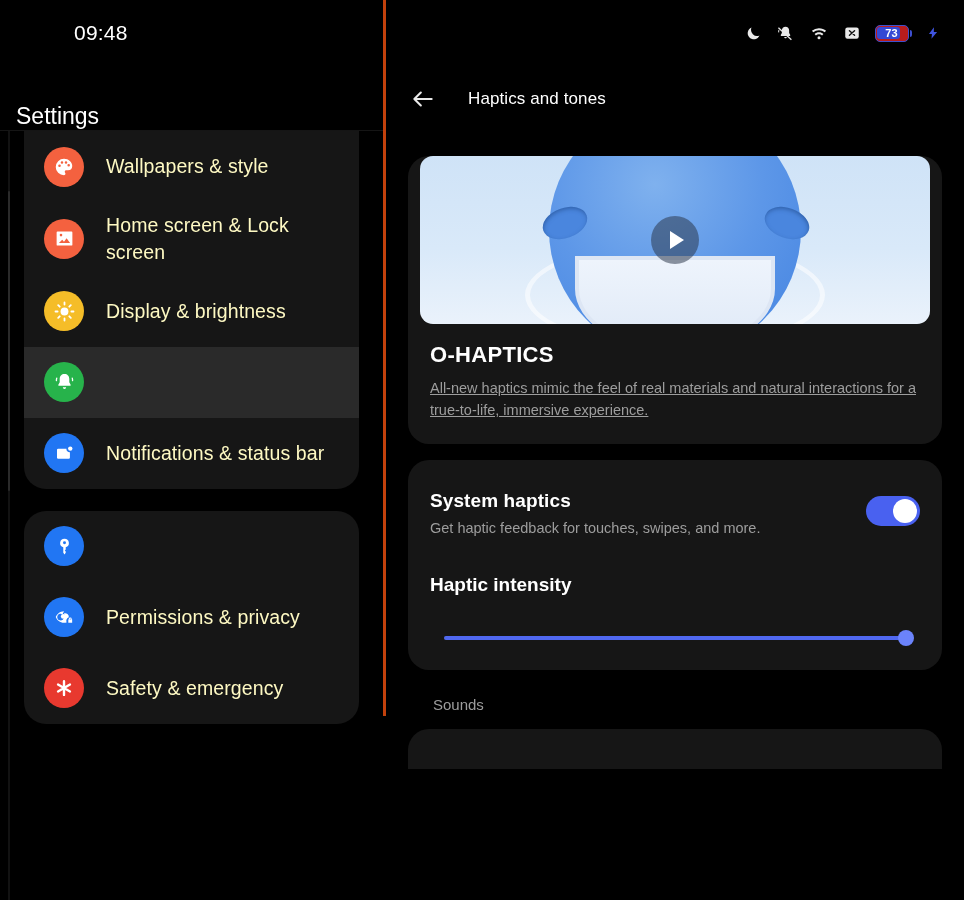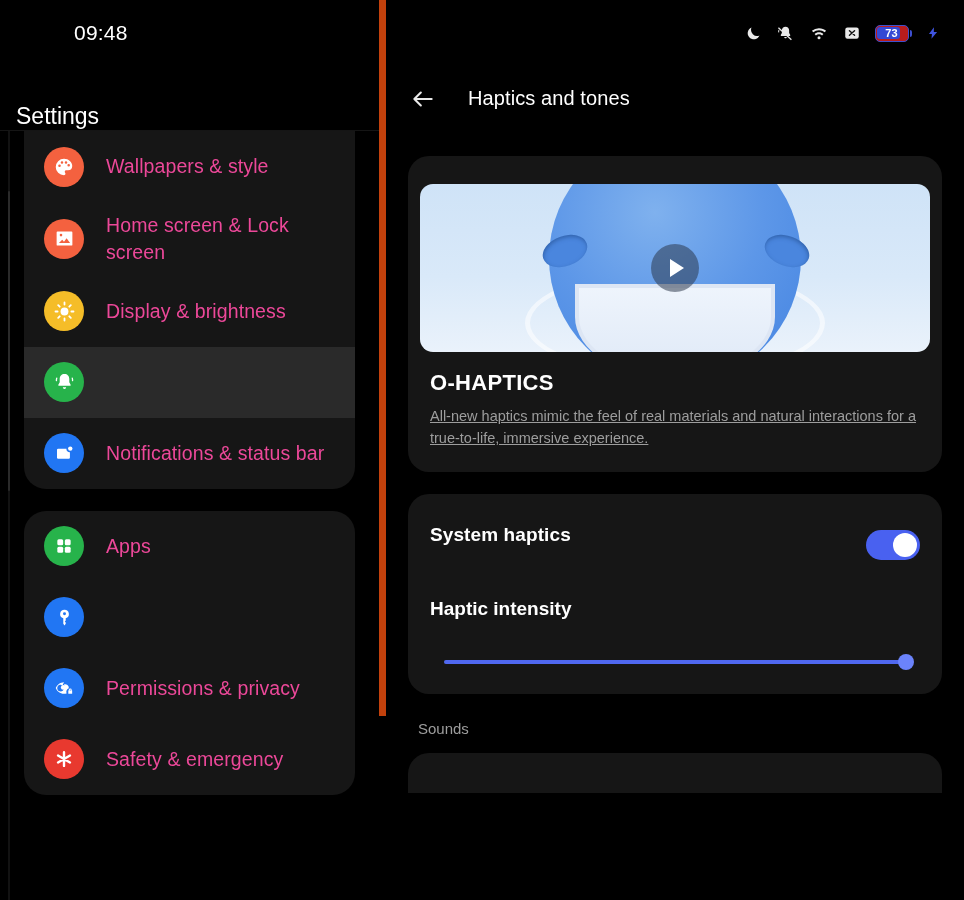--- a/index.html
+++ b/index.html
@@ -9,21 +9,21 @@
     font-family:"Liberation Sans", sans-serif;
     -webkit-font-smoothing:antialiased;
   }
   #screen { position:relative; width:964px; height:900px; background:#000; display:flex; }
 
   
   #sidebar {
     position:relative;
     width:386px; height:716px;
     background:#000;
-    border-right:7px solid #c2410c;
+    border-right:3px solid #c2410c;
     flex:0 0 386px;
   }
   .status-left {
     height:66px;
     display:flex; align-items:center;
     padding-left:74px;
   }
   .clock { color:#fff; font-size:21px; letter-spacing:.2px; }
   .sidebar-header {
     height:65px;
@@ -58,21 +58,21 @@
 
   .nav-item {
     display:flex; align-items:center;
     min-height:71px;
     padding:10px 16px 10px 20px;
     gap:22px;
     cursor:pointer;
   }
   .nav-item.selected { background:#2a2a2a; }
   .nav-label {
-    color:#ec4899; font-size:19.5px; line-height:1.38;
+    color:#fef9c3; font-size:19.5px; line-height:1.38;
     font-weight:400; letter-spacing:.1px;
   }
 
   .ic {
     flex:0 0 40px; width:40px; height:40px;
     border-radius:50%;
     display:flex; align-items:center; justify-content:center;
   }
   .ic svg { display:block; }
 
@@ -112,33 +112,33 @@
   }
   .batt-cap { width:2.5px; height:7px; background:#3d4fcf; border-radius:0 2px 2px 0; margin-left:-3px;}
 
   .main-header {
     height:65px;
     display:flex; align-items:center;
     gap:32px;
     padding-left:24px;
   }
   .back-btn { cursor:pointer; display:flex; align-items:center; }
-  .main-title { color:#fff; font-size:20px; font-weight:400; letter-spacing:.1px; }
+  .main-title { color:#fff; font-size:17px; font-weight:400; letter-spacing:.1px; }
 
   .main-scroll {
     position:relative;
     padding:25px 22px 0 22px;
     height:769px;
     overflow:hidden;
   }
 
   .card { background:#161616; border-radius:21px; }
 
   
-  .promo { padding:28px 12px 22px 12px; margin-bottom:22px; }
+  .promo { padding:0 12px 22px 12px; margin-bottom:16px; }
   .video {
     position:relative;
     height:168px;
     border-radius:13px;
     overflow:hidden;
     background:linear-gradient(180deg,#cfe3f7 0%,#d9e9f9 55%,#eaf2fb 100%);
   }
   .v-blob {
     position:absolute; left:50%; top:-52px;
     transform:translateX(-50%);
@@ -220,21 +220,21 @@
   .slider-label { color:#fff; font-size:19px; font-weight:700; }
   .slider-wrap { padding:0 14px; margin-top:40px; position:relative; }
   .slider-rail { height:4px; border-radius:2px; background:#2d2d2d; position:relative; }
   .slider-fill { position:absolute; left:0; top:0; height:4px; border-radius:2px; background:#5068f0; }
   .slider-thumb {
     position:absolute; top:50%; transform:translate(-50%,-50%);
     width:16px; height:16px; border-radius:50%; background:#6b83fb;
     cursor:pointer;
   }
 
-  .section-label { color:#9d9d9d; font-size:15px; margin:26px 0 16px 10px; }
+  .section-label { color:#9d9d9d; font-size:15px; margin:26px 0 16px 25px; }
   .partial-card { background:#161616; border-radius:21px 21px 0 0; height:40px; }
 </style>
 </head>
 <body>
 
 <div id="screen">
 
   <div id="sidebar">
 
     <div class="status-left">
@@ -300,31 +300,20 @@
               <circle cx="18.6" cy="6.4" r="2.5"></circle>
             </svg>
           </span>
           <span class="nav-label">Notifications &amp; status bar</span>
         </div>
 
       </div>
 
       <div class="group">
 
-        <div class="nav-item">
-          <span class="ic" style="background:#27b34b">
-            <svg width="20" height="20" viewBox="0 0 24 24" fill="#fff">
-              <rect x="4" y="4" width="7" height="7" rx="1.8"></rect>
-              <rect x="13" y="4" width="7" height="7" rx="1.8"></rect>
-              <rect x="4" y="13" width="7" height="7" rx="1.8"></rect>
-              <rect x="13" y="13" width="7" height="7" rx="1.8"></rect>
-            </svg>
-          </span>
-          <span class="nav-label">Apps</span>
-        </div>
 
         <div class="nav-item">
           <span class="ic" style="background:#2176f3">
             <svg width="21" height="21" viewBox="0 0 24 24" fill="#fff">
               <path d="M12 3a5 5 0 0 0-1.4 9.8V19l1.4 2 1.4-2v-1.4l-1.1-1.1 1.1-1.1v-2.6A5 5 0 0 0 12 3Zm0 3.1a1.7 1.7 0 1 1 0 3.4 1.7 1.7 0 0 1 0-3.4Z"></path>
             </svg>
           </span>
         </div>
 
         <div class="nav-item">
@@ -421,20 +410,21 @@
         </div>
         <div class="promo-title">O-HAPTICS</div>
         <div class="promo-desc">All-new haptics mimic the feel of real materials and natural interactions for a true-to-life, immersive experience.</div>
       </div>
 
       <div class="card settings-card">
 
         <div class="row">
           <div class="row-texts">
             <div class="row-title">System haptics</div>
+            <div class="row-sub">Get haptic feedback for touches, swipes, and more.</div>
           </div>
           <div class="toggle on">
               <span class="knob"></span>
             </div>
         </div>
 
 
         <div class="slider-block">
           <div class="slider-label">Haptic intensity</div>
           <div class="slider-wrap">

